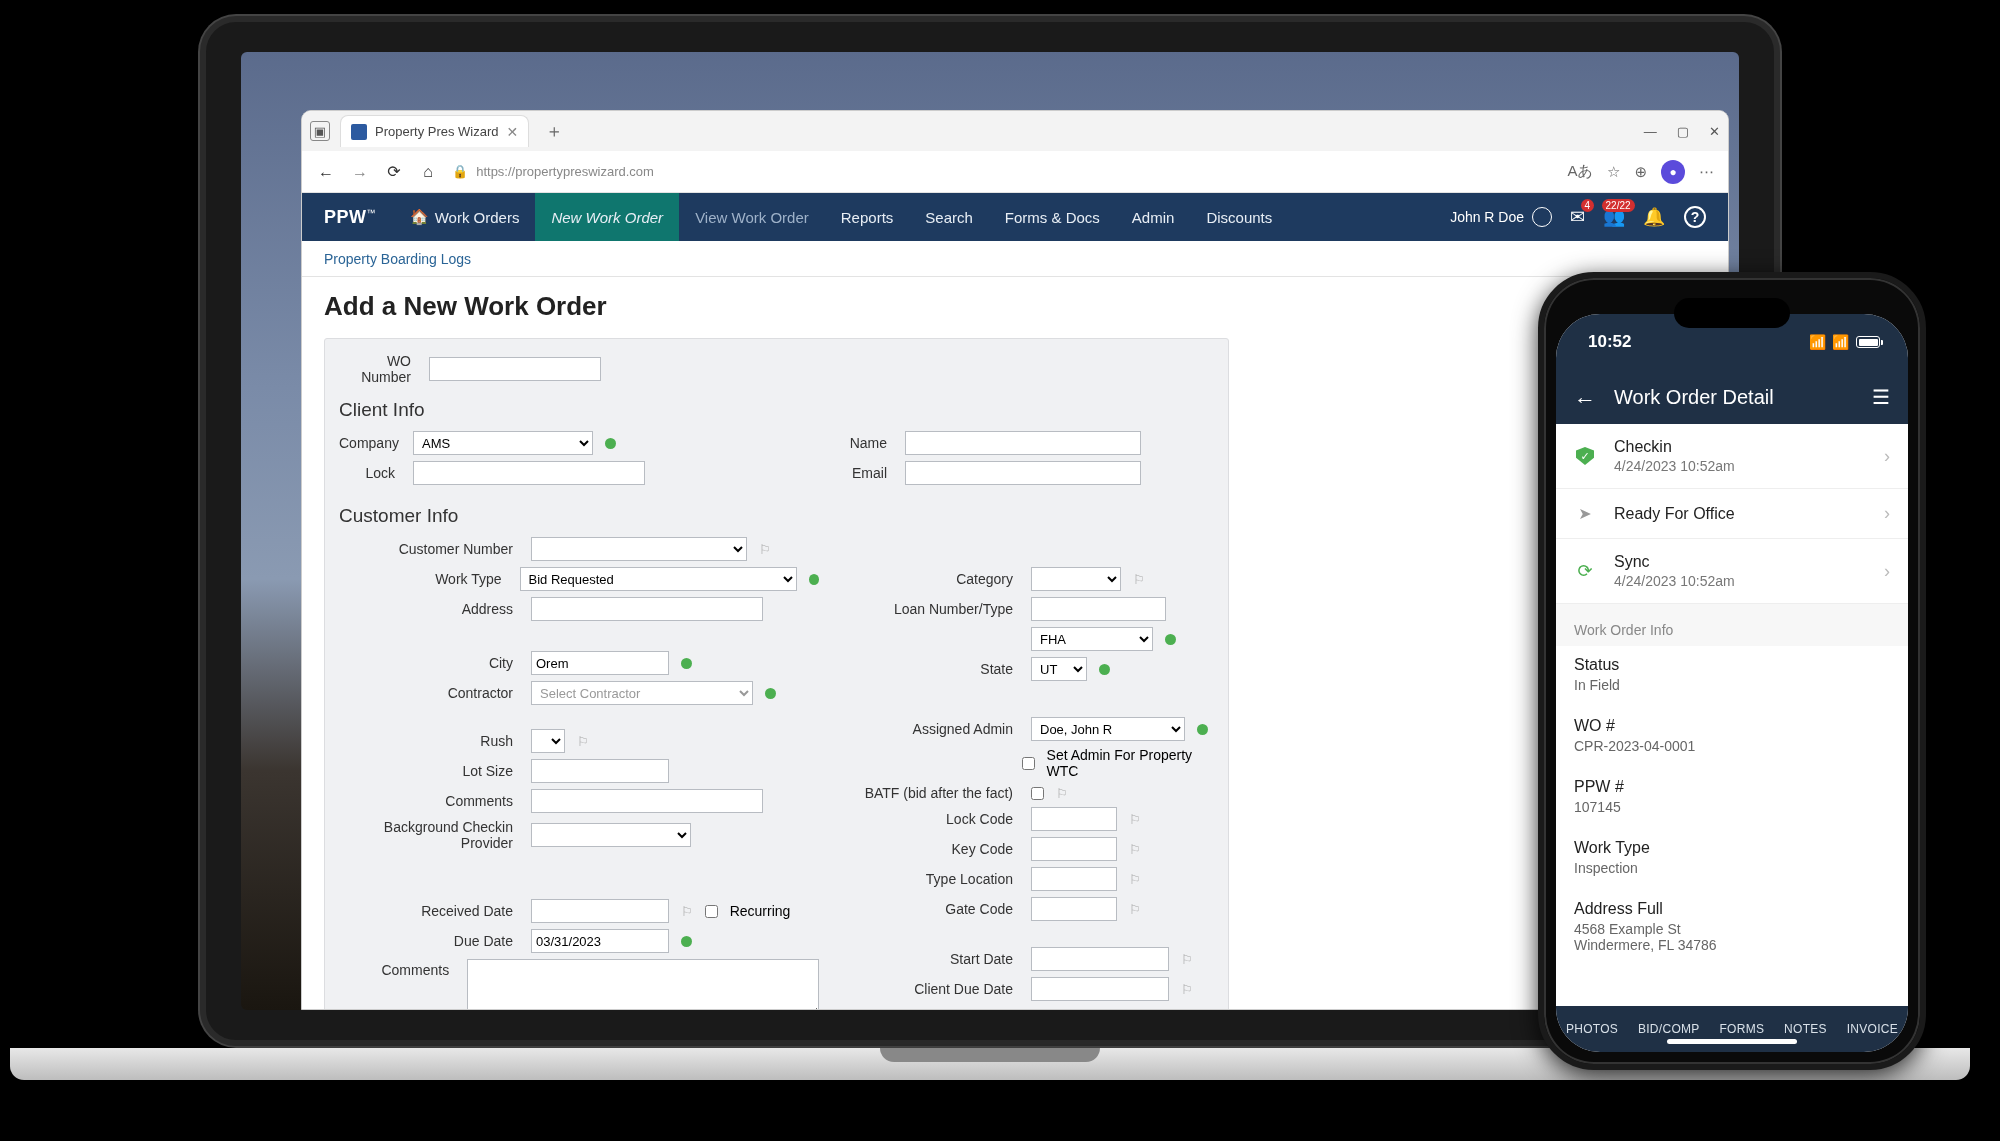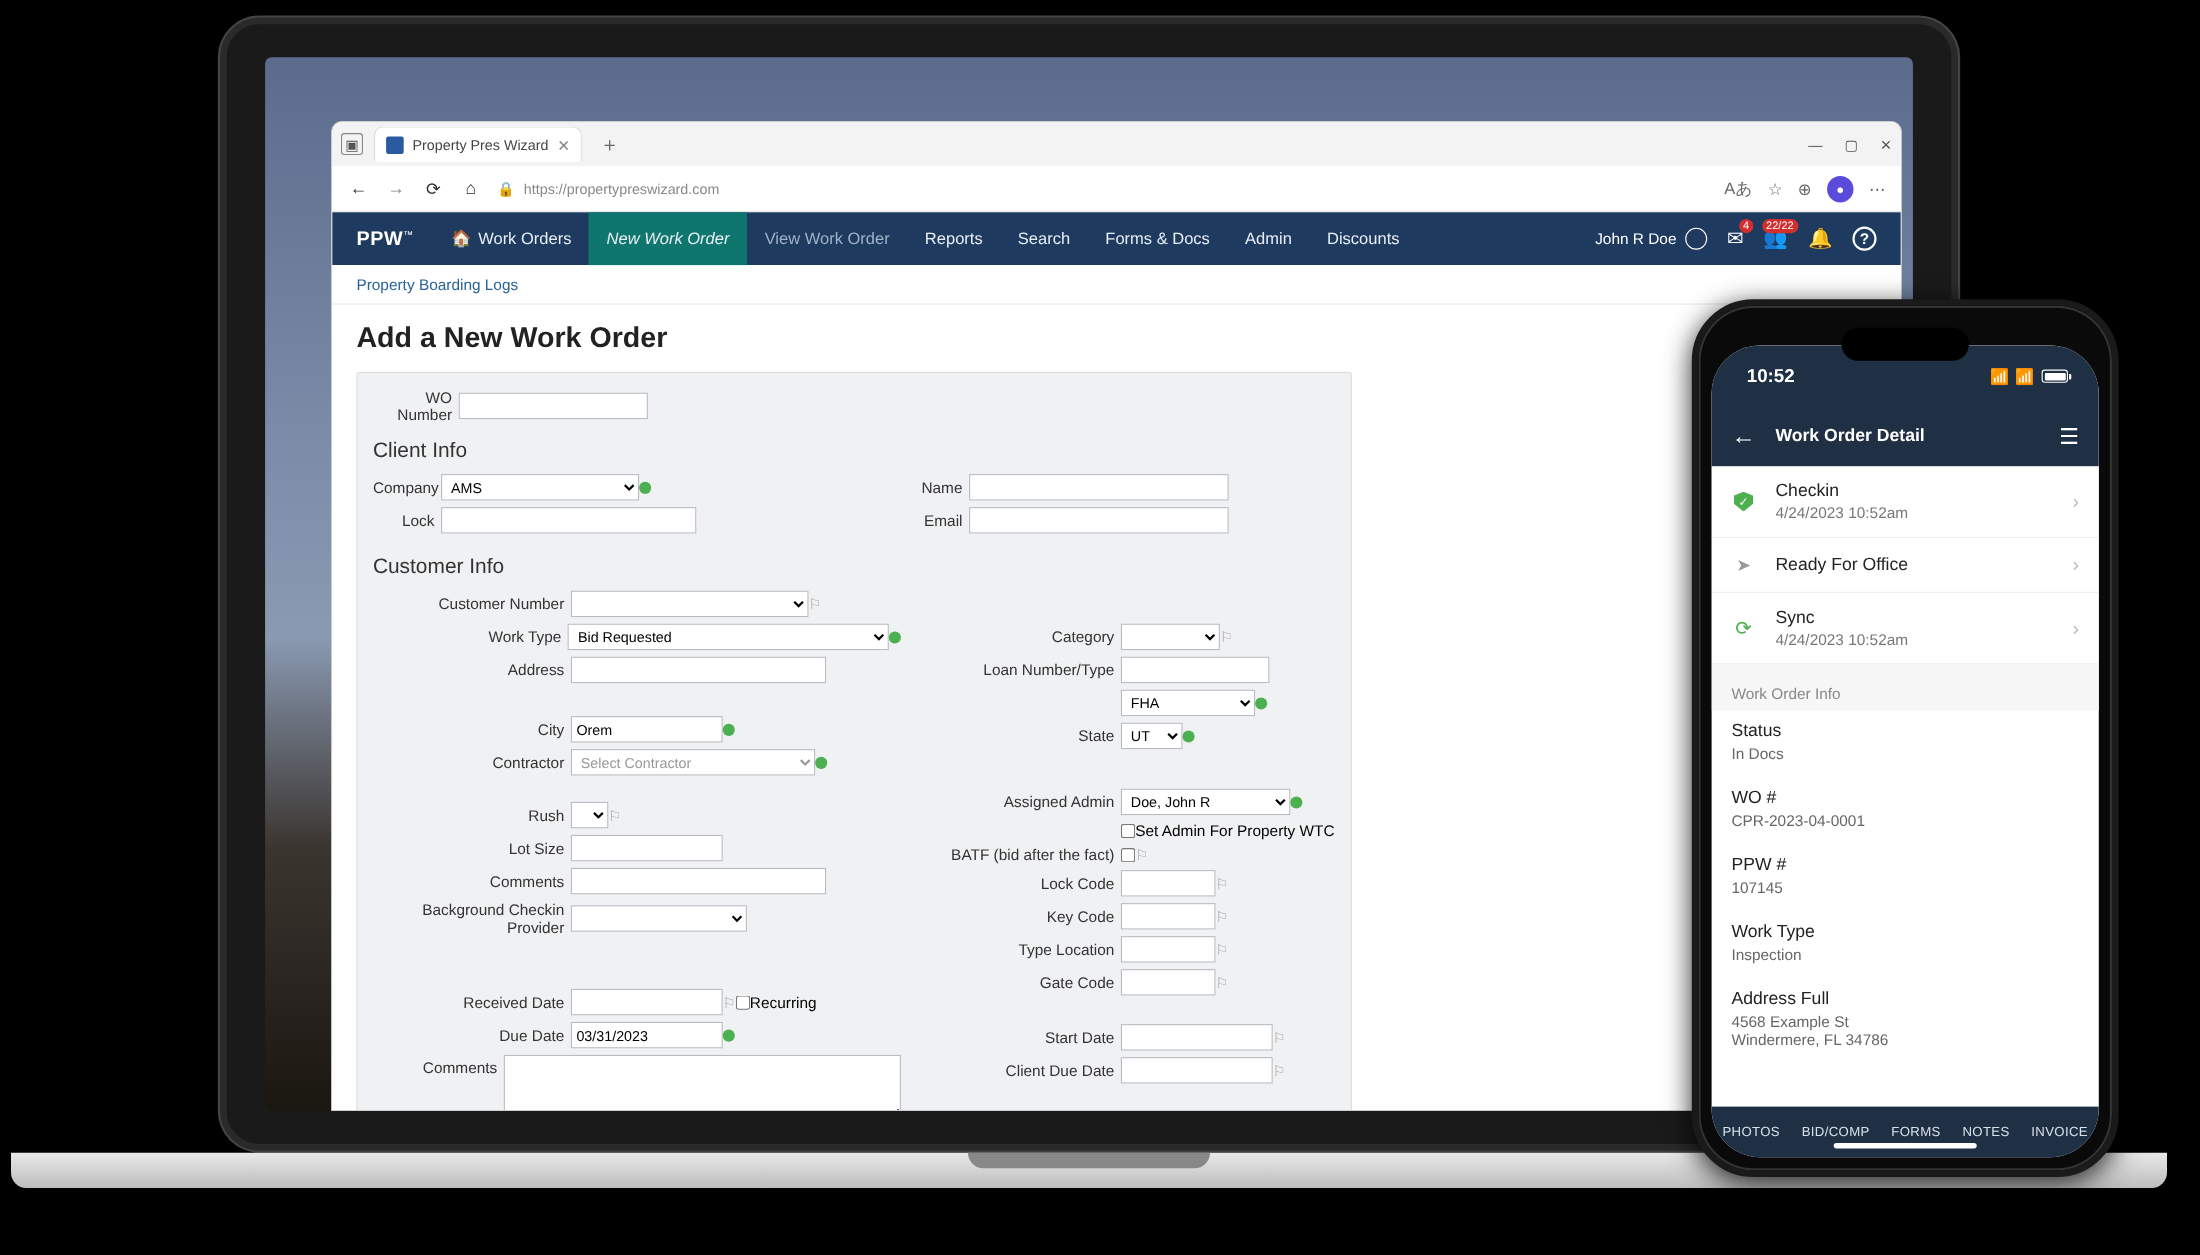--- a/index.html
+++ b/index.html
@@ -45,39 +45,39 @@
   .nav-ic .badge{position:absolute;top:-7px;right:-9px;background:#d32f2f;color:#fff;font-size:10px;padding:0 4px;border-radius:7px;line-height:13px;}
   .nav-ic.help{width:22px;height:22px;border:2px solid #fff;border-radius:50%;display:flex;align-items:center;justify-content:center;font-size:14px;font-weight:700;}
 
   .subnav{height:36px;background:#fff;border-bottom:1px solid #e3e3e3;display:flex;align-items:center;padding:0 22px;}
   .subnav a{color:#2a6496;font-size:14px;text-decoration:none;}
 
   .content{padding:14px 22px;background:#fff;height:calc(100% - 166px);overflow:hidden;}
   .page-title{font-size:26px;font-weight:700;color:#222;margin-bottom:16px;}
 
   .form-panel{background:#f0f1f3;border:1px solid #dcdde0;border-radius:3px;padding:14px 14px 20px;width:905px;}
-  .frow{display:flex;align-items:center;margin-bottom:6px;gap:0;}
+  .frow{display:flex;align-items:center;margin-bottom:6px;gap:12px;}
   .frow .lbl{text-align:right;font-size:14px;color:#333;padding-right:6px;}
   input[type=text],select,textarea{border:1px solid #b8bcc2;background:#fff;height:24px;font-size:13px;padding:0 4px;font-family:inherit;}
   select{height:24px;}
   .green-dot{width:11px;height:11px;background:#4caf50;border-radius:50%;display:inline-block;}
   .flag{color:#aaa;font-size:13px;}
   .section-head{font-size:19px;color:#333;margin:14px 0 10px;}
   .two-col{display:flex;gap:0;}
   .col{flex:0 0 auto;}
 
   
   .phone{position:absolute;right:74px;top:272px;width:388px;height:798px;background:#0a0a0a;border-radius:56px;border:6px solid #1a1a1a;box-shadow:0 6px 24px rgba(0,0,0,.8),inset 0 0 0 2px #333;overflow:hidden;}
   .phone-screen{position:absolute;inset:12px;background:#fff;border-radius:44px;overflow:hidden;display:flex;flex-direction:column;margin-top:24px;}
   .island{position:absolute;left:50%;top:20px;transform:translateX(-50%);width:116px;height:30px;background:#000;border-radius:18px;z-index:10;}
   .statusbar{height:56px;display:flex;align-items:center;justify-content:space-between;padding:0 28px 0 32px;background:#1f3045;color:#fff;font-size:17px;font-weight:600;}
   .stat-r{display:flex;gap:6px;align-items:center;font-size:14px;}
   .appbar{height:54px;background:#1f3045;display:flex;align-items:center;padding:0 18px;color:#fff;gap:18px;}
   .appbar .back{font-size:22px;cursor:pointer;}
-  .appbar .title{font-size:16px;font-weight:700;}
+  .appbar .title{font-size:20px;font-weight:400;}
   .appbar .menu{margin-left:auto;font-size:20px;cursor:pointer;}
   .plist{background:#fff;}
   .pitem{display:flex;align-items:center;padding:14px 18px;gap:18px;border-bottom:1px solid #eee;cursor:pointer;}
   .pitem .picon{width:22px;display:flex;justify-content:center;align-items:center;font-size:17px;}
   .pitem .ptext{flex:1;}
   .pitem .ptitle{font-size:16px;color:#222;}
   .pitem .psub{font-size:14px;color:#777;margin-top:2px;}
   .pitem .chev{color:#bbb;font-size:18px;}
   .psection{padding:18px 18px 8px;font-size:14px;color:#888;background:#f7f7f7;}
   .pinfo{padding:10px 18px 14px;border-bottom:0;}
@@ -402,21 +402,21 @@
             <div class="ptitle">Sync</div>
             <div class="psub">4/24/2023 10:52am</div>
           </div>
         <span class="chev">›</span>
       </div>
     </div>
     <div class="psection">Work Order Info</div>
     <div>
       <div class="pinfo">
           <div class="ilabel">Status</div>
-          <div class="ival">In Docs</div>
+          <div class="ival">In Field</div>
         </div>
       <div class="pinfo">
           <div class="ilabel">WO #</div>
           <div class="ival">CPR-2023-04-0001</div>
         </div>
       <div class="pinfo">
           <div class="ilabel">PPW #</div>
           <div class="ival">107145</div>
         </div>
       <div class="pinfo">

